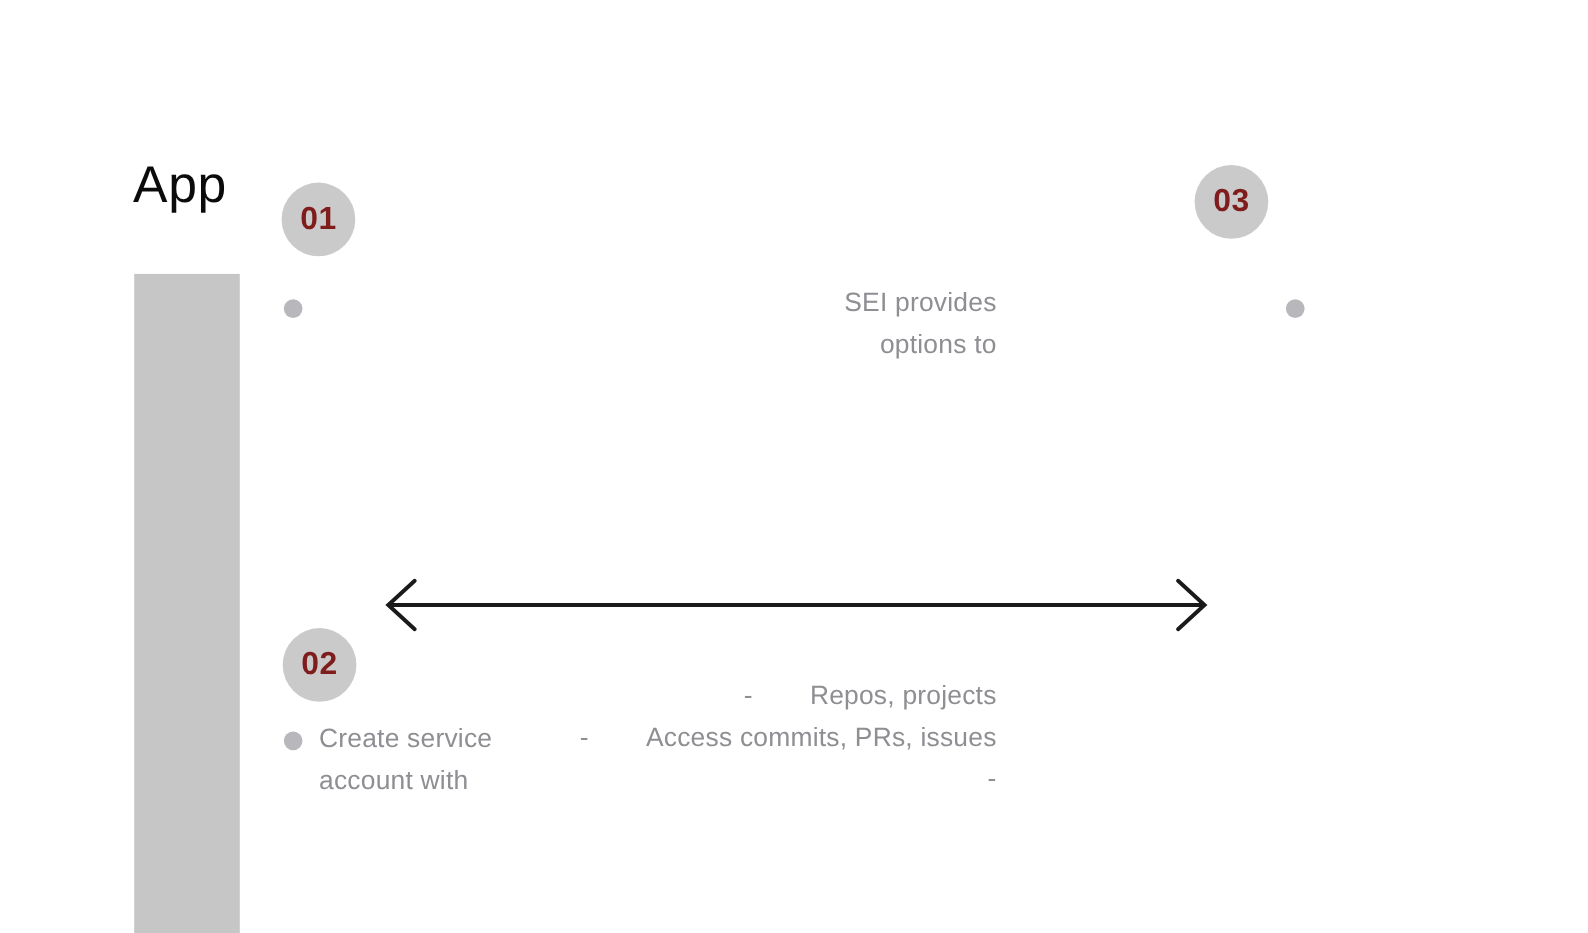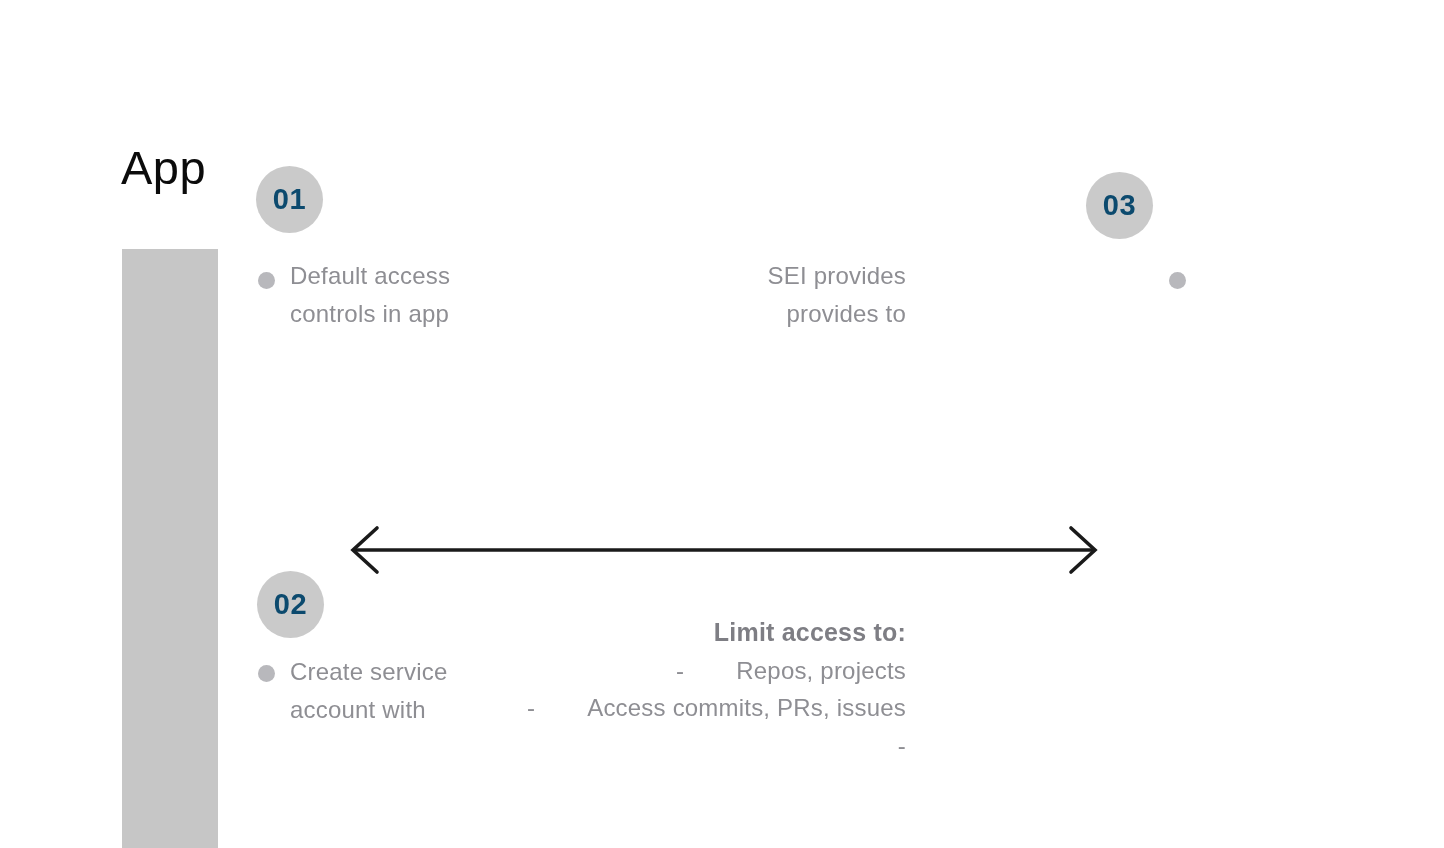--- a/index.html
+++ b/index.html
@@ -39,31 +39,31 @@
   .v-bar.right-bar {
     left: 1231px;
     background: linear-gradient(168deg, #79b253 0%, #8ccd63 52%, #a3ed72 100%);
   }
   .step-circle {
     position: absolute;
     width: 67px;
     height: 67px;
     border-radius: 50%;
     background: #cacaca;
-    color: #0c4a6e;
+    color: #7f1d1d;
     font-weight: 700;
     font-size: 29px;
     display: flex;
     align-items: center;
     justify-content: center;
     letter-spacing: 0.5px;
   }
   #circle-01 { left: 256px; top: 149px; }
   #circle-02 { left: 257px; top: 554px; }
-  #circle-03 { left: 1086px; top: 155px; }
+  #circle-03 { left: 1086px; top: 133px; }
   .bullet {
     position: absolute;
     width: 17px;
     height: 17px;
     border-radius: 50%;
     background: #b8b8bc;
   }
   #bullet-1 { left: 258px; top: 255px; }
   #bullet-2 { left: 258px; top: 648px; }
   #bullet-3 { left: 1169px; top: 255px; }
@@ -153,43 +153,38 @@
     <span>02</span>
   </div>
   <div class="step-circle" id="circle-03">
     <span>03</span>
   </div>
 
   <div class="bullet" id="bullet-1"></div>
   <div class="bullet" id="bullet-2"></div>
   <div class="bullet" id="bullet-3"></div>
 
-  <div class="note align-left" id="note-1">
-    <div>Default access</div>
-    <div>controls in app</div>
-  </div>
 
   <div class="note align-right" id="note-3">
     <div>SEI provides</div>
-    <div>provides to</div>
+    <div>options to</div>
   </div>
 
   <svg class="arrow-svg" width="756" height="58">
     <path d="M 7 29 H 749" stroke="#1a1a1a" stroke-width="3.6" fill="none"></path>
     <path d="M 31 7 L 7 29 L 31 51" stroke="#1a1a1a" stroke-width="3.6" fill="none" stroke-linecap="round" stroke-linejoin="miter"></path>
     <path d="M 725 7 L 749 29 L 725 51" stroke="#1a1a1a" stroke-width="3.6" fill="none" stroke-linecap="round" stroke-linejoin="miter"></path>
   </svg>
 
   <div class="note align-left" id="note-2">
     <div>Create service</div>
     <div>account with</div>
   </div>
 
   <div class="limit-block">
-    <div class="limit-title">Limit access to:</div>
     <div class="limit-row">
       <span>-</span>
       <span>Repos, projects</span>
     </div>
     <div class="limit-row">
       <span>-</span>
       <span>Access commits, PRs, issues</span>
     </div>
     <div class="limit-row">
       <span>-</span>

